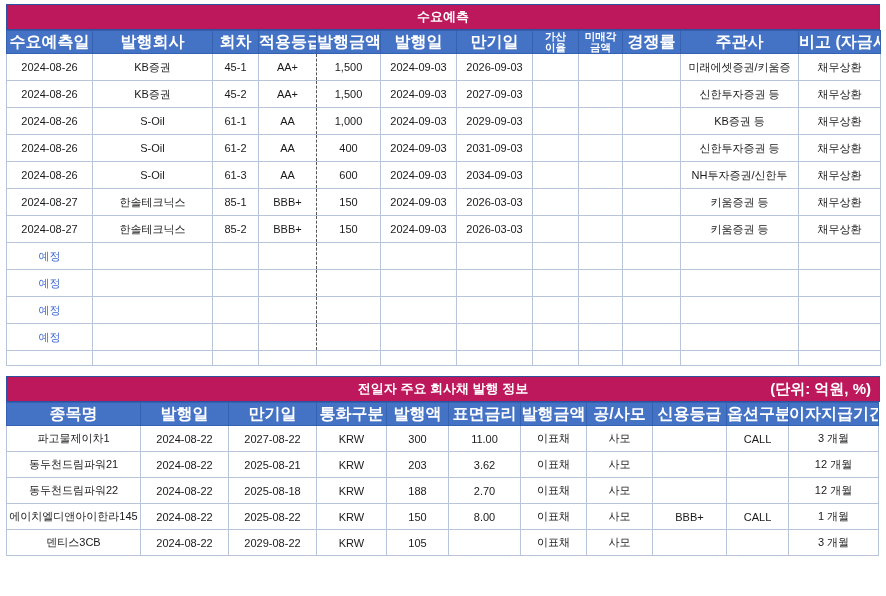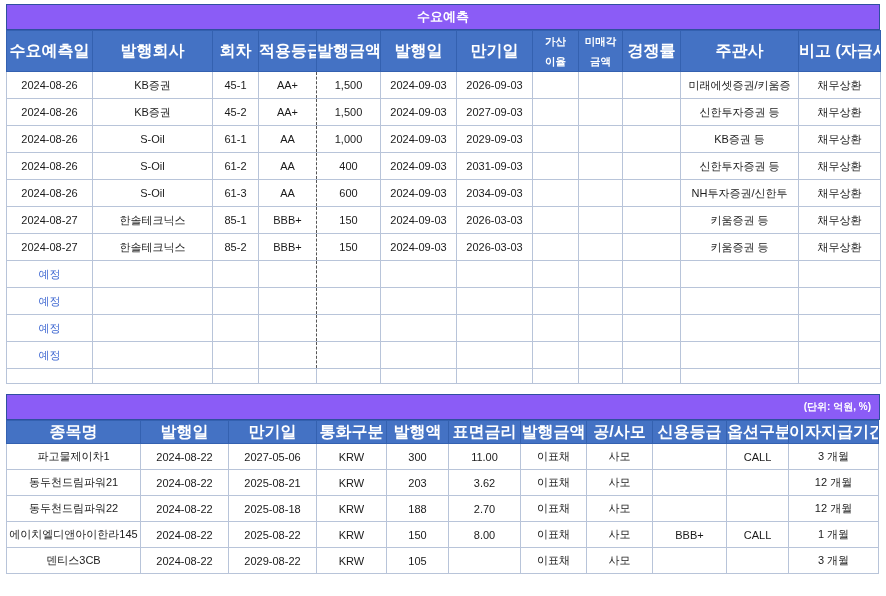--- a/index.html
+++ b/index.html
@@ -36,51 +36,51 @@
     font-size: 11px;
     text-align: center;
     vertical-align: middle;
     height: 22px;
     overflow: hidden;
     white-space: nowrap;
   }
 
   
   .title-bar {
-    background: #8b5cf6;
+    background: #be185d;
     color: #ffffff;
     font-weight: bold;
     font-size: 13px;
     text-align: center;
     height: 24px;
     line-height: 24px;
     border: 1px solid #2f509f;
     position: relative;
   }
   .title-bar .unit {
     position: absolute;
     right: 8px;
     top: 0;
-    font-size: 10px;
+    font-size: 15px;
     font-weight: bold;
     line-height: 24px;
     color: #ffffff;
   }
 
   
   thead td {
     background: #4472c4;
     color: #ffffff;
     font-weight: bold;
     font-size: 16px;
     border: 1px solid #3461b0;
   }
   thead td.two-line {
     font-size: 10.5px;
-    line-height: 20px;
+    line-height: 11px;
     margin-top: 32px;
   }
 
   
   tbody td {
     background: #ffffff;
     height: 26px;
   }
   tbody td.planned {
     color: #3f68d2;
@@ -314,20 +314,21 @@
           <td></td>
           <td></td>
           <td></td>
         </tr>
       </tbody>
   </table>
 
   <div class="gap"></div>
 
   <div class="title-bar">
+    <span>전일자 주요 회사채 발행 정보</span>
     <span class="unit">(단위: 억원, %)</span>
   </div>
 
   <table class="t2">
     <colgroup>
       <col style="width:134px">
         <col style="width:88px">
         <col style="width:88px">
         <col style="width:70px">
       <col style="width:62px">
@@ -350,21 +351,21 @@
         <td>공/사모</td>
         <td>신용등급</td>
         <td>옵션구분</td>
         <td>이자지급기간</td>
       </tr>
     </thead>
     <tbody>
         <tr>
           <td>파고물제이차1</td>
           <td>2024-08-22</td>
-          <td>2027-05-06</td>
+          <td>2027-08-22</td>
           <td>KRW</td>
           <td>300</td>
           <td>11.00</td>
           <td>이표채</td>
           <td>사모</td>
           <td></td>
           <td>CALL</td>
           <td>3 개월</td>
         </tr>
         <tr>

